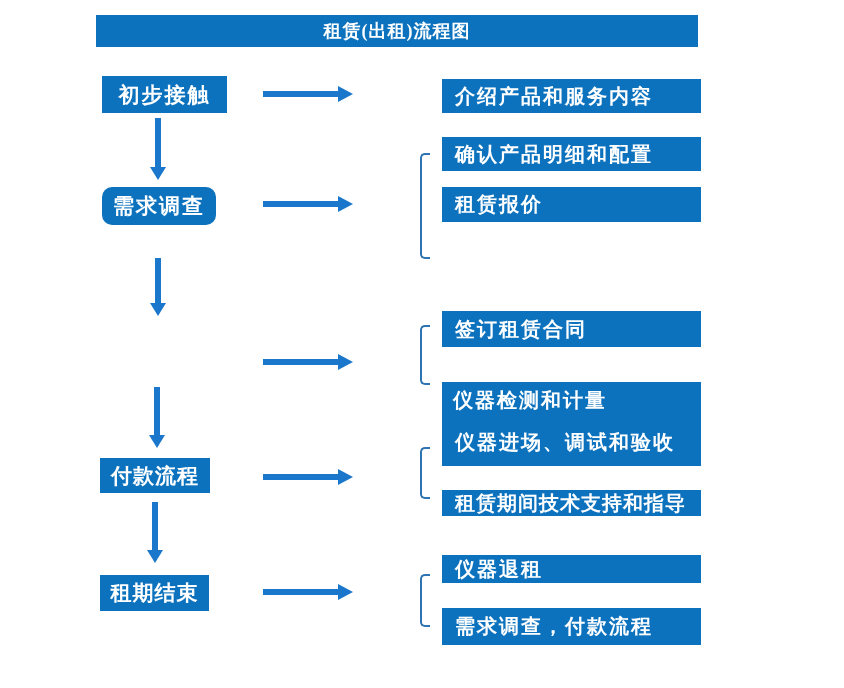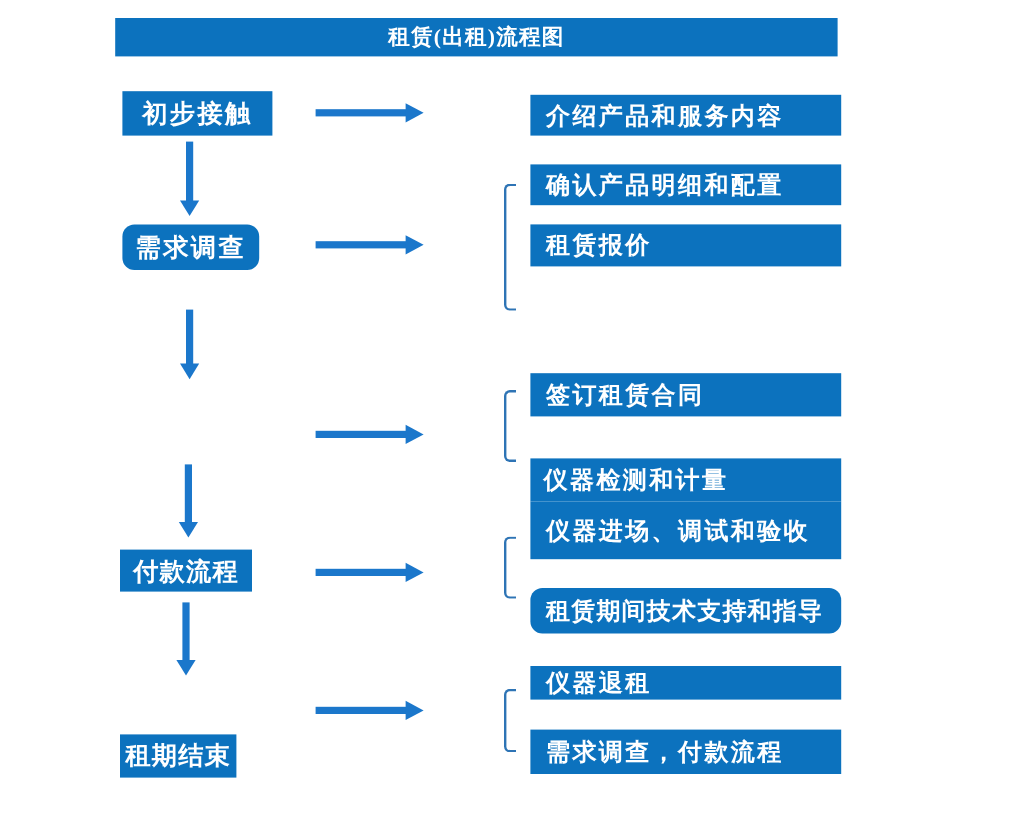--- a/index.html
+++ b/index.html
@@ -26,36 +26,36 @@
 
   .step-box{
     position:absolute;background:var(--blue);color:var(--text);
     display:flex;align-items:center;justify-content:center;
     font-size:21px;font-weight:bold;letter-spacing:2px;
   }
   .s1{left:102px;top:76px;width:125px;height:37px;}
   .s2{left:102px;top:187px;width:114px;height:38px;border-radius:10px;}
   .s3{left:103px;top:345px;width:107px;height:35px;letter-spacing:1px;}
   .s4{left:100px;top:458px;width:110px;height:35px;letter-spacing:1px;}
-  .s5{left:100px;top:575px;width:97px;height:36px;letter-spacing:1px;margin-top:37px;}
+  .s5{left:100px;top:575px;width:109px;height:36px;letter-spacing:1px;}
 
   .detail-box{
     position:absolute;left:442px;width:259px;
     background:var(--blue);color:var(--text);
     display:flex;align-items:center;
     padding-left:13px;font-size:20px;font-weight:bold;letter-spacing:2px;
   }
   .r1{top:79px;height:34px;}
   .r2{top:137px;height:34px;}
   .r3{top:187px;height:35px;}
   .r4{top:242px;height:35px;letter-spacing:1px;}
   .r5{top:311px;height:36px;}
   .r6{top:382px;height:36px;padding-left:11px;}
   .r7{top:418px;height:48px;}
-  .r8{top:490px;height:38px;letter-spacing:1px;border-radius:10px;}
+  .r8{top:490px;height:26px;letter-spacing:1px;}
   .r9{top:555px;height:28px;}
   .r10{top:608px;height:37px;}
 
   .down-arrow{position:absolute;width:16px;}
   .down-arrow .shaft{position:absolute;left:5px;top:0;width:6px;background:var(--arrow);}
   .down-arrow .head{
     position:absolute;left:0;bottom:0;width:0;height:0;
     border-left:8px solid transparent;border-right:8px solid transparent;
     border-top:13px solid var(--arrow);
   }

